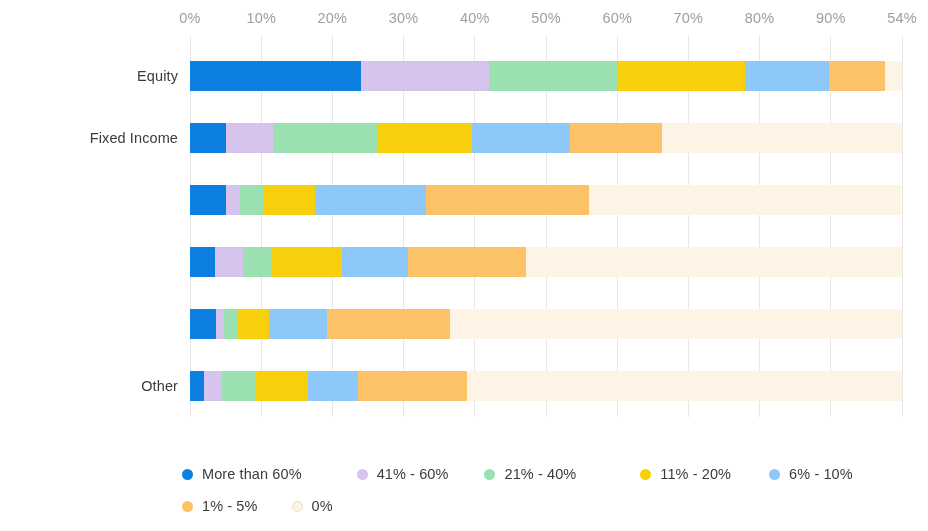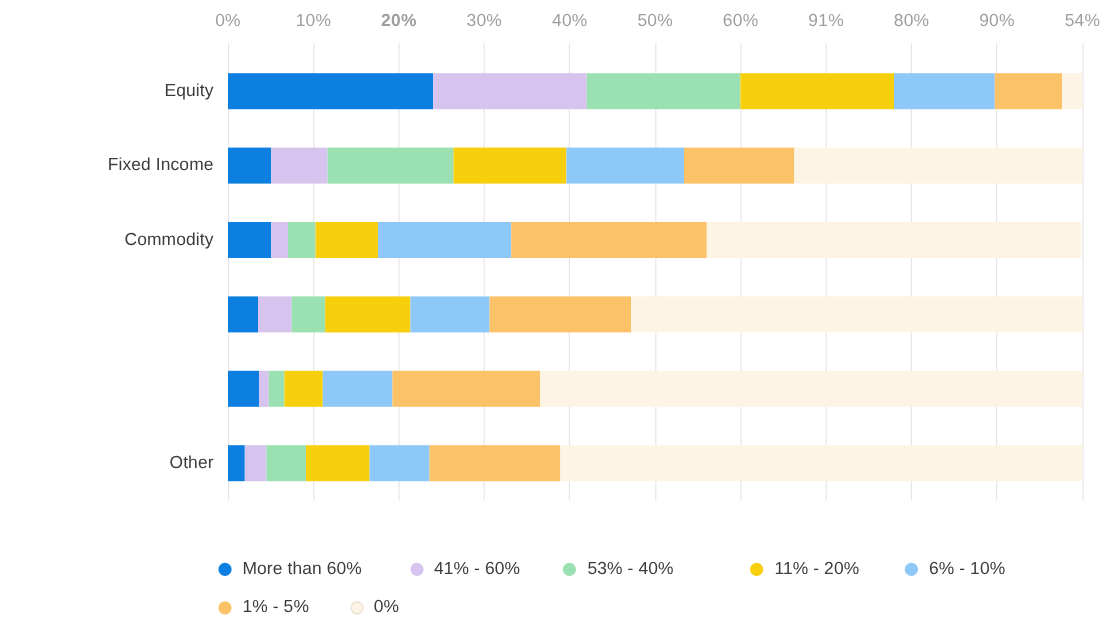--- a/index.html
+++ b/index.html
@@ -125,40 +125,37 @@
   }
 </style>
 </head>
 <body>
 
 <div id="chart-root">
 
   <div class="x-axis">
       <div class="x-tick-label" style="left: 0%;">0%</div>
       <div class="x-tick-label" style="left: 10%;">10%</div>
-      <div class="x-tick-label" style="left: 20%; font-weight: bold;">20%</div>
+      <div class="x-tick-label" style="left: 20%;">20%</div>
       <div class="x-tick-label" style="left: 30%;">30%</div>
       <div class="x-tick-label" style="left: 40%;">40%</div>
       <div class="x-tick-label" style="left: 50%;">50%</div>
       <div class="x-tick-label" style="left: 60%;">60%</div>
-      <div class="x-tick-label" style="left: 70%;">91%</div>
+      <div class="x-tick-label" style="left: 70%;">70%</div>
       <div class="x-tick-label" style="left: 80%;">80%</div>
       <div class="x-tick-label" style="left: 90%; text-align: center;">90%</div>
       <div class="x-tick-label" style="left: 100%;">54%</div>
     </div>
 
   <div class="y-labels">
       <div class="y-label" style="top: 92.5px;">
         <div>Fixed Income</div>
       </div>
       <div class="y-label" style="top: 30.5px;">
         <div>Equity</div>
-      </div>
-      <div class="y-label" style="top: 154.5px;">
-        <div>Commodity</div>
       </div>
       <div class="y-label" style="top: 269px;">
       </div>
       <div class="y-label" style="top: 340.5px;">
         <div>Other</div>
       </div>
     </div>
 
   <div class="plot">
     <div class="gridlines">
@@ -227,31 +224,31 @@
           <div class="seg" title="Other — 11% - 20%: 7.5%" style="width: 7.5%; background: rgb(248, 207, 12);"></div>
           <div class="seg" title="Other — 6% - 10%: 7%" style="width: 7%; background: rgb(142, 200, 248);"></div>
           <div class="seg" title="Other — 1% - 5%: 15.3%" style="width: 15.3%; background: rgb(252, 194, 104);"></div>
           <div class="seg" title="Other — 0%: 61.1%" style="width: 61.1%; background: rgb(253, 244, 230);"></div>
         </div>
       </div>
   </div>
 
   <div class="legend">
     <div class="legend-row">
-        <div class="legend-item" style="margin-right: 40px;">
+        <div class="legend-item" style="margin-right: 55px;">
           <span class="legend-swatch" style="background: rgb(13, 127, 224);"></span>
           <span class="legend-text">More than 60%</span>
         </div>
         <div class="legend-item" style="margin-right: 36px;">
           <span class="legend-swatch" style="background: rgb(214, 196, 238);"></span>
           <span class="legend-text">41% - 60%</span>
         </div>
         <div class="legend-item" style="margin-right: 40px;">
           <span class="legend-swatch" style="background: rgb(154, 224, 176);"></span>
-          <span class="legend-text">53% - 40%</span>
+          <span class="legend-text">21% - 40%</span>
         </div>
         <div class="legend-item" style="margin-right: 38px; padding-left: 24px;">
           <span class="legend-swatch" style="background: rgb(248, 207, 12);"></span>
           <span class="legend-text">11% - 20%</span>
         </div>
         <div class="legend-item" style="margin-right: 0px;">
           <span class="legend-swatch" style="background: rgb(142, 200, 248);"></span>
           <span class="legend-text">6% - 10%</span>
         </div>
       </div>

